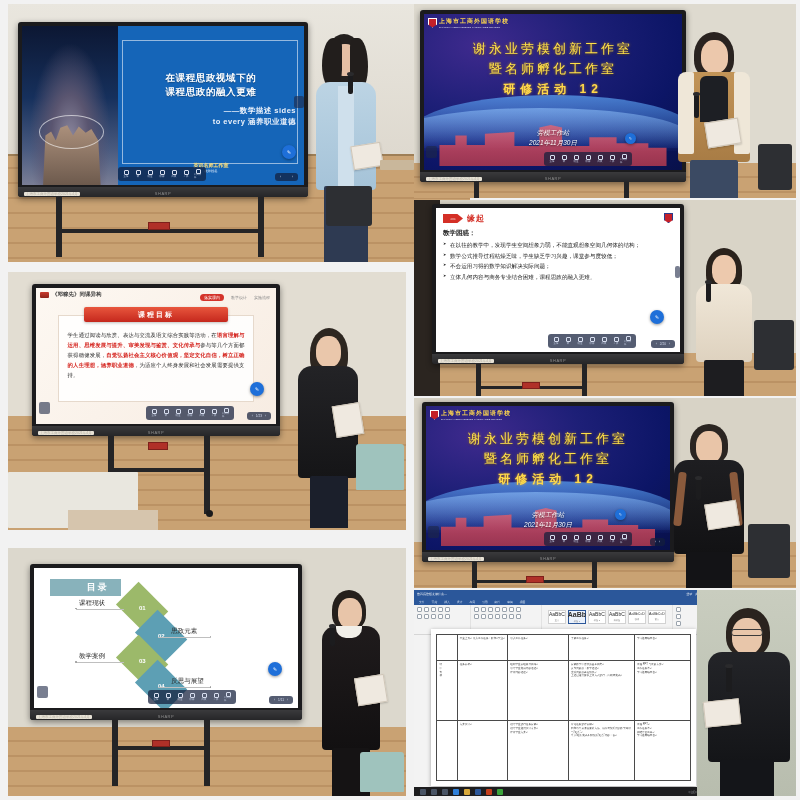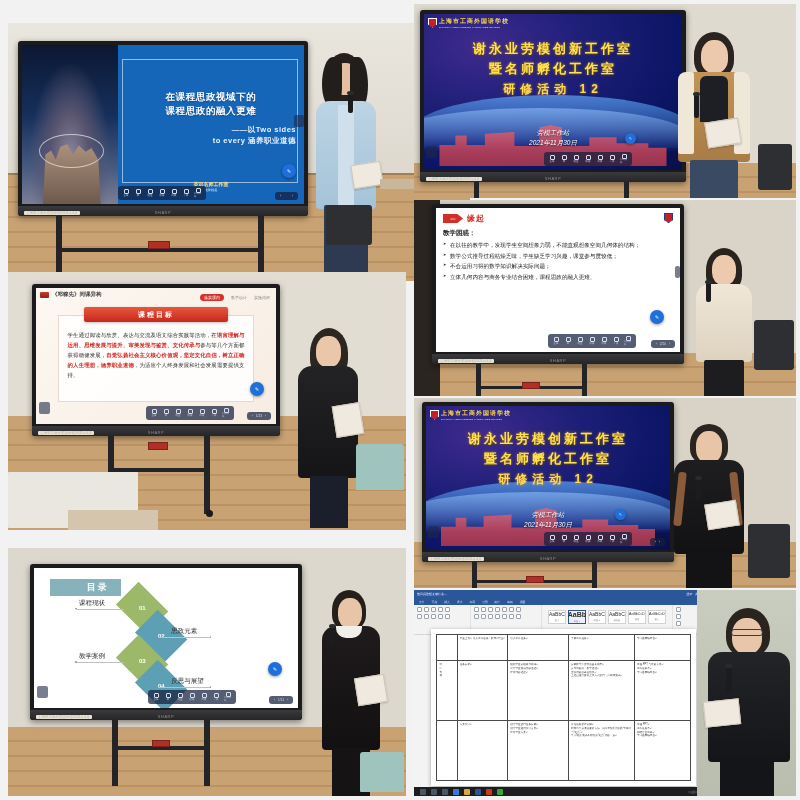--- a/index.html
+++ b/index.html
@@ -100,21 +100,21 @@
       clip-path: polygon(0% 100%,0% 52%,7% 52%,7% 30%,12% 30%,12% 52%,20% 52%,20% 26%,33% 22%,33% 54%,44% 54%,
                  44% 12%,49% 6%,54% 12%,54% 54%,66% 54%,66% 34%,78% 34%,78% 48%,92% 48%,92% 58%,100% 58%,100% 100%);
       opacity:.85; }
   .s-ws .logo { position:absolute; left:4px; top:3px; display:flex; align-items:center; gap:2px; }
   .s-ws .logo .shield { width:9px; height:10px; background:#c4202a; border:.7px solid #fff;
       clip-path: polygon(0% 0%,100% 0%,100% 70%,50% 100%,0% 70%); }
   .s-ws .logo .cn { color:#ffd34d; font-size:6px; font-weight:700; letter-spacing:1px;
       text-shadow:0 0 2px #1a2c8a; white-space:nowrap; }
   .s-ws .logo .en { color:#f3f6ff; font-size:2.3px; letter-spacing:.2px; white-space:nowrap; }
   .s-ws .titles { position:absolute; left:0; right:0; top:16%; text-align:center; }
-  .s-ws .t1, .s-ws .t2 { color:#ffe24a; font-size:13px; font-weight:700; letter-spacing:3px;
+  .s-ws .t1, .s-ws .t2 { color:#ffe24a; font-size:13px; font-weight:400; letter-spacing:3px;
       line-height:1.55; text-shadow:0 0 3px rgba(255,180,0,.7), 0 1px 2px rgba(0,0,0,.5); }
   .s-ws .t3 { color:#ffd94a; font-size:12px; font-weight:700; letter-spacing:5px;
       margin-top:2px; text-shadow:0 0 3px rgba(255,180,0,.7); }
   .s-ws .sub { position:absolute; left:0; right:0; bottom:14%; text-align:center; }
   .s-ws .sub div { color:#ffffff; font-size:6.5px; line-height:1.55;
       text-shadow:0 1px 2px rgba(0,0,0,.6); font-style:italic; }
 
   
   .s-bul { position:absolute; inset:0; background:#fff; padding:5px 7px; }
   .s-bul .hdr { display:flex; align-items:center; gap:4px; }
@@ -209,41 +209,41 @@
   .chair { position:absolute; background:#2d2f33; border-radius:3px; }
   .chair-teal { position:absolute; background:#9fc3bd; border-radius:3px 3px 1px 1px; }
   .desk { position:absolute; background:#e9e7df; border-radius:1px; }
   .podium { position:absolute; background:#dedacf; }
 </style>
 </head>
 <body>
 
 <div id="collage">
 
-  <div class="panel" style="left:8px; top:23px; width:462px; height:258px;">
+  <div class="panel" style="left:8px; top:4px; width:462px; height:258px;">
     <div class="room">
       <div class="wall-upper"></div>
       <div class="wall-wood"></div>
       <div class="floorline" style="top:58%;"></div>
     </div>
 
     <div class="tv" style="left:10px; top:18px; width:290px; height:175px;">
       <div class="screen">
         <div class="s-eng">
           <div class="photo">
               <div class="mesa"></div>
             </div>
           <div class="body">
             <div class="frame"></div>
             <h1>
               <span>在课程思政视域下的</span><br>
               <span>课程思政的融入更难</span>
             </h1>
             <h2>
-              <span>——以Two sides</span><br>
+              <span>——数学描述 sides</span><br>
               <span>to every 涵养职业道德</span>
             </h2>
             <div class="foot">
               <div class="f1">英语名师工作室</div>
               <div class="f2">教师姓名</div>
             </div>
           </div>
         </div>
 
         <div class="wb-toolbar" style="left:96px; bottom:4px;">

